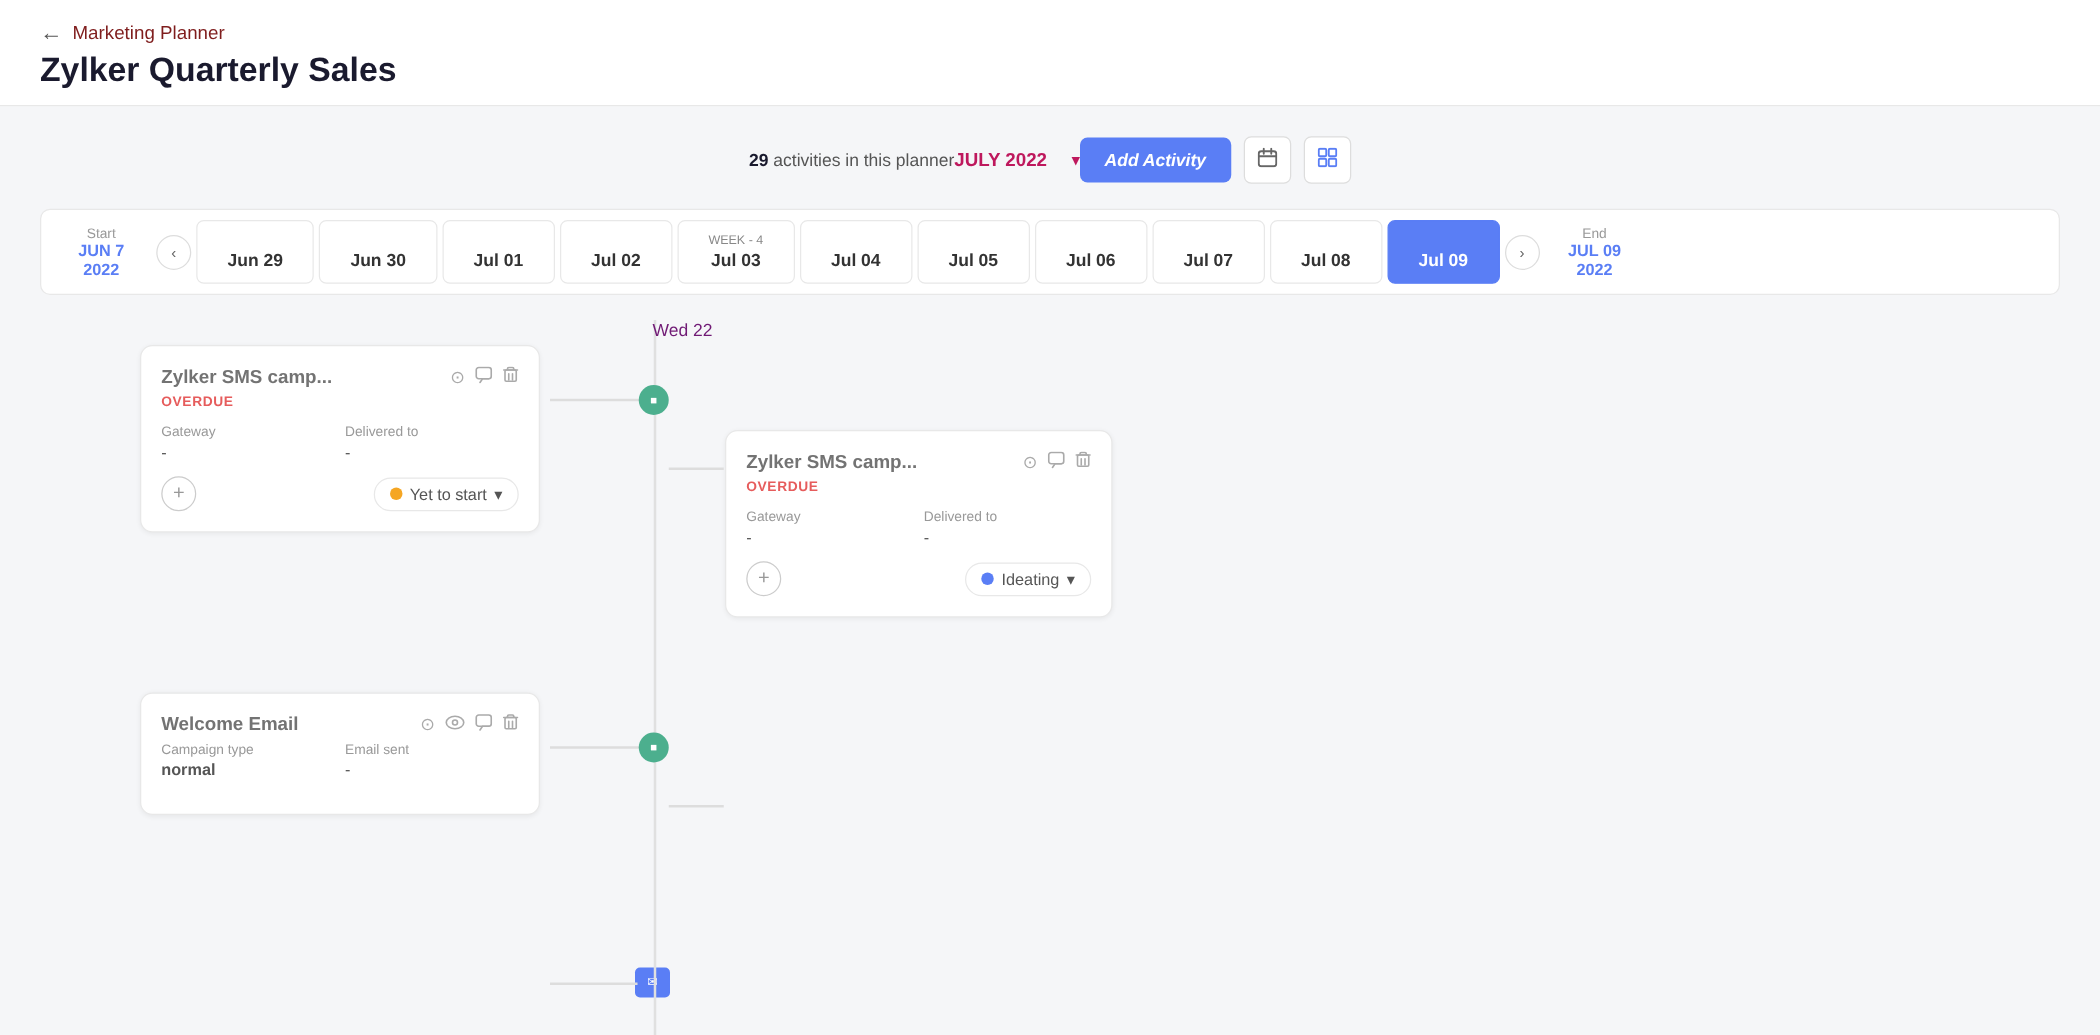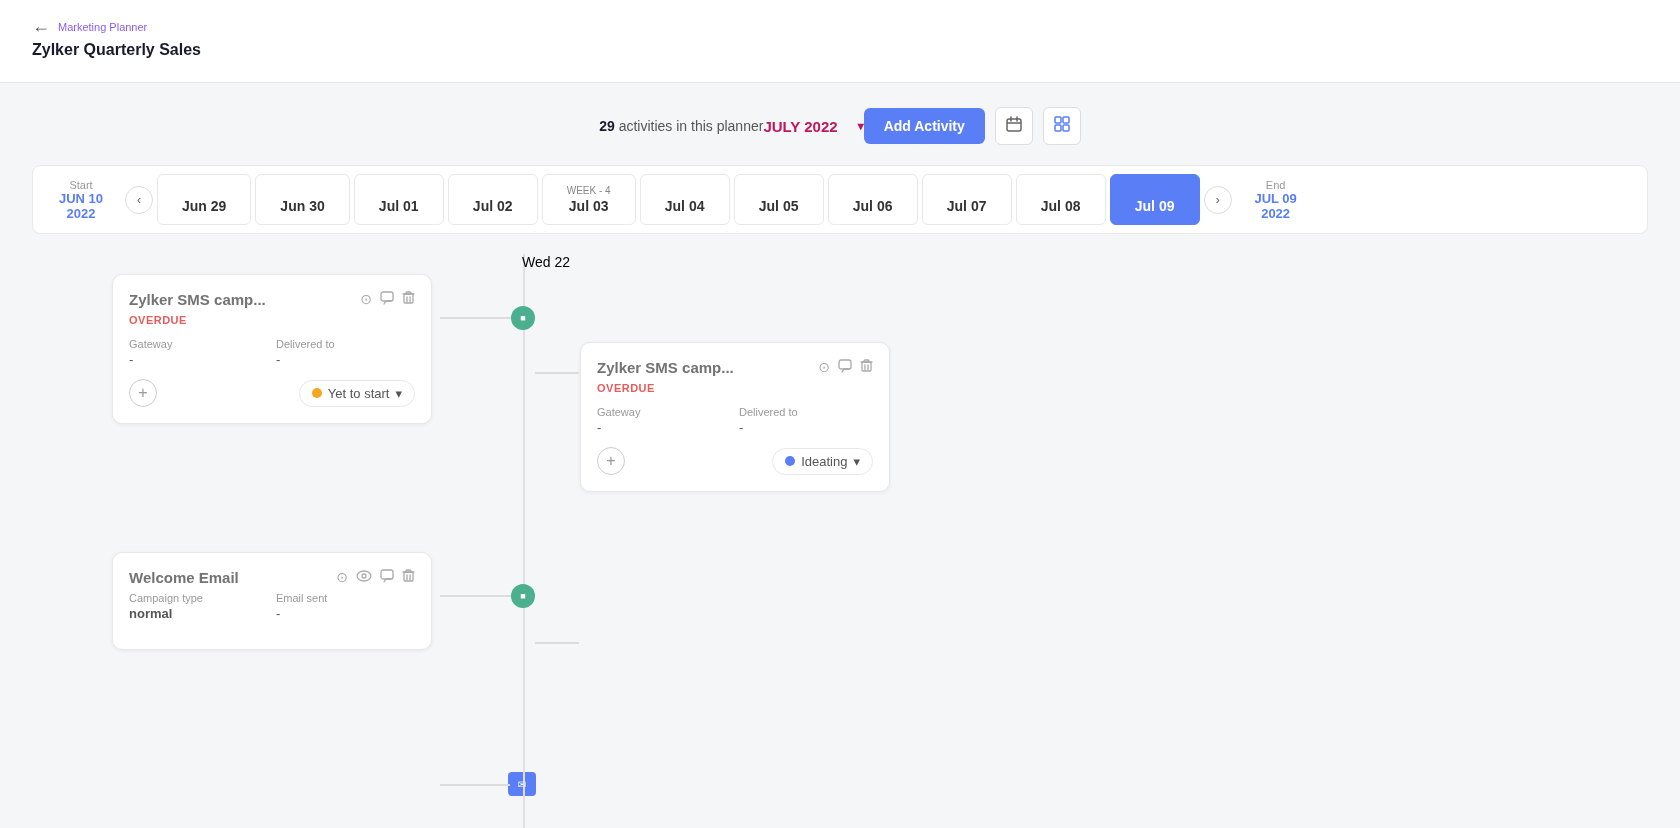--- a/index.html
+++ b/index.html
@@ -4,53 +4,53 @@
   <style>
     * { box-sizing: border-box; margin: 0; padding: 0; }
     body { font-family: -apple-system, BlinkMacSystemFont, 'Segoe UI', sans-serif; background: #f5f6f8; color: #333; }
 
     .page-wrapper { background: #f5f6f8; min-height: 828px; }
 
     
     .header { background: #fff; padding: 16px 32px 0; border-bottom: 1px solid #e8e8e8; }
     .back-nav { display: flex; align-items: center; gap: 8px; margin-bottom: 4px; }
     .back-arrow { color: #555; font-size: 18px; cursor: pointer; }
-    .breadcrumb-text { color: #8b5cf6; font-size: 11px; }
-    .page-title { font-size: 16px; font-weight: 700; color: #1a1a2e; margin-bottom: 23px; }
+    .breadcrumb-text { color: #7f1d1d; font-size: 15px; }
+    .page-title { font-size: 27px; font-weight: 700; color: #1a1a2e; margin-bottom: 12px; }
 
     
     .tabs { display: flex; gap: 0; }
     .tab { padding: 10px 20px; font-size: 13px; font-weight: 600; color: #666; cursor: pointer; border-bottom: 3px solid transparent; text-transform: uppercase; letter-spacing: 0.5px; }
     .tab.active { color: #5a7ef5; border-bottom: 3px solid #5a7ef5; }
 
     
     .main { padding: 24px 32px; }
 
     
     .toolbar { display: flex; align-items: center; justify-content: center; margin-bottom: 20px; }
     .activity-count { font-size: 14px; color: #555; }
     .activity-count strong { font-weight: 700; color: #1a1a2e; }
     .month-selector { display: flex; align-items: center; gap: 20px; color: #be185d; font-size: 15px; font-weight: 700; cursor: pointer; }
     .chevron-down { font-size: 12px; }
     .toolbar-right { display: flex; align-items: center; gap: 10px; }
-    .add-activity-btn { background: #5a7ef5; color: #fff; border: none; padding: 10px 20px; border-radius: 6px; font-size: 14px; font-weight: 600; cursor: pointer; }
+    .add-activity-btn { background: #5a7ef5; color: #fff; border: none; padding: 10px 20px; border-radius: 6px; font-size: 14px; font-weight: 600; cursor: pointer; font-style: italic; }
     .icon-btn { background: #fff; border: 1px solid #ddd; border-radius: 6px; padding: 8px 10px; cursor: pointer; color: #666; font-size: 16px; display: flex; align-items: center; justify-content: center; width: 38px; height: 38px; }
 
     
     .calendar-strip { background: #fff; border: 1px solid #e8e8e8; border-radius: 8px; padding: 8px; margin-bottom: 20px; display: flex; align-items: center; gap: 4px; overflow: hidden; }
     .cal-start-end { text-align: center; min-width: 80px; padding: 4px 8px; }
     .cal-start-end .label { font-size: 11px; color: #999; }
     .cal-start-end .date-val { font-size: 13px; font-weight: 700; color: #5a7ef5; }
     .cal-nav { width: 28px; height: 28px; border-radius: 50%; border: 1px solid #ddd; background: #fff; display: flex; align-items: center; justify-content: center; cursor: pointer; color: #666; font-size: 12px; flex-shrink: 0; }
     .cal-day { text-align: center; min-width: 90px; padding: 10px 24px; border-radius: 6px; cursor: pointer; border: 1px solid #e8e8e8; }
     .cal-day.active { background: #5a7ef5; color: #fff; border-color: #5a7ef5; }
     .cal-day .week-label { font-size: 10px; color: #999; margin-bottom: 2px; }
     .cal-day.active .week-label { color: rgba(255,255,255,0.7); }
     .cal-day .day-num { font-size: 14px; font-weight: 600; }
-    .wed-label { position: absolute; left: 490px; top: 0; font-size: 14px; font-weight: 500; color: #000000; z-index: 10; }
+    .wed-label { position: absolute; left: 490px; top: 0; font-size: 14px; font-weight: 500; color: #701a75; z-index: 10; }
 
     
     .activity-card { background: #fff; border: 1px solid #e8e8e8; border-radius: 10px; padding: 16px; position: relative; box-shadow: 0 1px 4px rgba(0,0,0,0.06); }
     .card-header { display: flex; align-items: center; justify-content: space-between; margin-bottom: 6px; }
     .card-title { color: #737373; font-size: 15px; font-weight: 600; }
     .card-icons { display: flex; gap: 8px; color: #aaa; font-size: 14px; }
     .card-status { font-size: 11px; font-weight: 700; letter-spacing: 0.5px; margin-bottom: 12px; }
     .overdue { color: #e65c5c; }
     .card-fields { display: grid; grid-template-columns: 1fr 1fr; gap: 8px; margin-bottom: 12px; }
     .field-group .field-label { font-size: 11px; color: #999; margin-bottom: 2px; }
@@ -115,21 +115,21 @@
                 <rect x="9" y="9" width="6" height="6" rx="1" stroke="#5a7ef5" stroke-width="1.5"></rect>
               </svg>
           </span>
         </button>
       </div>
     </div>
 
     <div class="calendar-strip">
       <div class="cal-start-end">
         <div class="label">Start</div>
-        <div class="date-val">JUN 10</div>
+        <div class="date-val">JUN 7</div>
         <div class="date-val">2022</div>
       </div>
       <div class="cal-nav">‹</div>
 
       <div class="cal-day">
         <div class="week-label">&nbsp;</div>
         <div class="day-num">Jun 29</div>
       </div>
       <div class="cal-day">
         <div class="week-label">&nbsp;</div>

